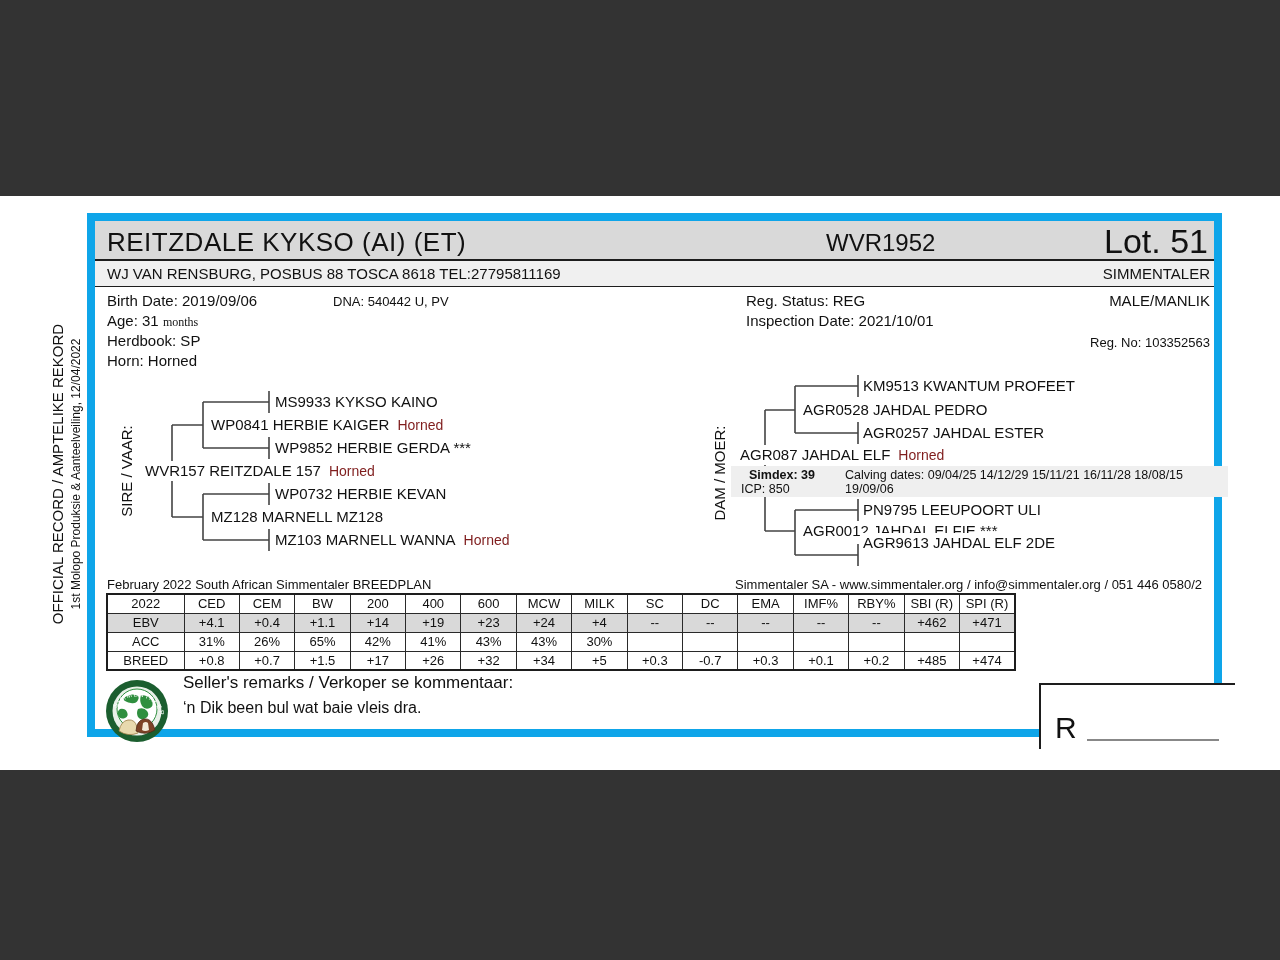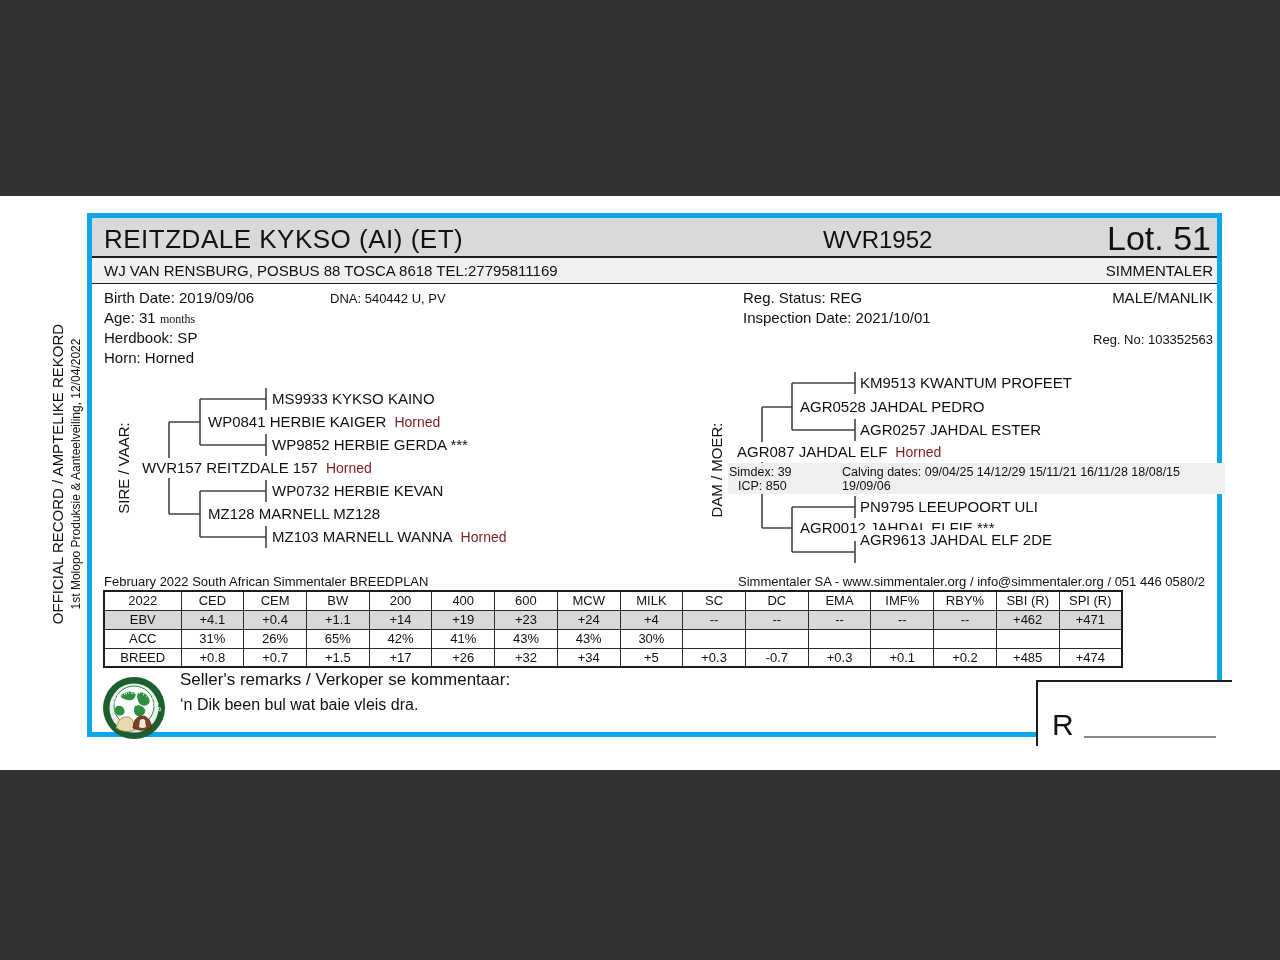--- a/index.html
+++ b/index.html
@@ -9,21 +9,21 @@
   .band.top { top:0; height:196px; }
   .band.bottom { top:770px; height:190px; }
   .sheet { position:absolute; left:0; top:196px; width:1280px; height:574px; background:#ffffff; }
 
   
   .side-line { position:absolute; white-space:nowrap; transform:translate(-50%,-50%) rotate(-90deg); color:#111; }
   .side-line.l1 { left:57px; top:278px; font-size:15px; }
   .side-line.l2 { left:76px; top:278px; font-size:12px; }
 
   
-  .doc { position:absolute; left:87px; top:17px; width:1135px; height:524px; border:5px solid #0ea5e9; background:#fff; }
+  .doc { position:absolute; left:87px; top:17px; width:1135px; height:524px; border:8px solid #0ea5e9; background:#fff; }
 
   .title-bar { position:absolute; left:0; top:0; width:100%; height:40px; background:#d9d9d9; border-bottom:2px solid #1d1d1d; }
   .title { position:absolute; left:12px; top:6px; font-size:26px; color:#111; letter-spacing:.5px; }
   .animal-id { position:absolute; left:731px; top:8px; font-size:24px; color:#111; }
   .lot { position:absolute; right:6px; top:1px; font-size:34px; color:#111; }
 
   .owner-bar { position:absolute; left:0; top:40px; width:100%; height:26px; background:#f0f0f0; border-bottom:1px solid #1d1d1d; }
   .owner { position:absolute; left:12px; top:4px; font-size:15px; color:#111; }
   .breed { position:absolute; right:4px; top:4px; font-size:15px; color:#111; }
 
@@ -37,21 +37,21 @@
   .ped-label { position:absolute; white-space:nowrap; transform:translate(-50%,-50%) rotate(-90deg); font-size:15px; color:#111; }
 
   .node { position:absolute; white-space:nowrap; font-size:15px; color:#111; background:#fff; line-height:20px; padding:0 3px; }
   .node .tag { color:#7f1d1d; margin-left:8px; font-size:14px; }
 
   .dam-band { position:absolute; left:636px; top:245px; width:497px; height:31px; background:#efefef; }
   .dam-band .st { position:absolute; font-size:12.5px; color:#111; white-space:nowrap; }
 
   .caption { position:absolute; font-size:13px; color:#111; white-space:nowrap; }
 
-  table.bp { position:absolute; left:11px; top:372px; width:1020px; border-collapse:collapse; table-layout:fixed; border:2px solid #1d1d1d; }
+  table.bp { position:absolute; left:11px; top:372px; width:910px; border-collapse:collapse; table-layout:fixed; border:2px solid #1d1d1d; }
   table.bp th, table.bp td { border:1px solid #2a2a2a; font-size:13px; font-weight:normal; text-align:center; height:19px; padding:0; color:#111; }
   table.bp col.c0 { width:77px; }
   table.bp tr.ebv td { background:#d9d9d9;margin-left:22px; }
 
   .logo { position:absolute; left:10px; top:458px; width:64px; height:64px; }
   .remarks-h { position:absolute; left:88px; top:452px; font-size:17px; color:#111; }
   .remarks-t { position:absolute; left:88px; top:478px; font-size:16px; color:#111; }
 
   .price-box { position:absolute; left:944px; top:462px; width:196px; height:66px; background:#fff; border-left:2px solid #1d1d1d; border-top:2px solid #1d1d1d; }
   .price-cur { position:absolute; left:14px; top:26px; font-size:30px; color:#111; }
@@ -113,21 +113,21 @@
 
       <div class="node" style="left:177px; top:171px;"><span>MS9933 KYKSO KAINO</span><span class="tag"></span></div>
       <div class="node" style="left:113px; top:194px;"><span>WP0841 HERBIE KAIGER</span><span class="tag">Horned</span></div>
       <div class="node" style="left:177px; top:217px;"><span>WP9852 HERBIE GERDA ***</span><span class="tag"></span></div>
       <div class="node" style="left:47px; top:240px;"><span>WVR157 REITZDALE 157</span><span class="tag">Horned</span></div>
       <div class="node" style="left:177px; top:263px;"><span>WP0732 HERBIE KEVAN</span><span class="tag"></span></div>
       <div class="node" style="left:113px; top:286px;"><span>MZ128 MARNELL MZ128</span><span class="tag"></span></div>
       <div class="node" style="left:177px; top:309px;"><span>MZ103 MARNELL WANNA</span><span class="tag">Horned</span></div>
 
       <div class="dam-band">
-        <span class="st" style="left:1px; top:2px;">Simdex: 39</span>
+        <span class="st" style="left:18px; top:2px;font-weight:bold;">Simdex: 39</span>
         <span class="st" style="left:10px; top:16px;">ICP: 850</span>
         <span class="st" style="left:114px; top:2px;">Calving dates: 09/04/25  14/12/29  15/11/21  16/11/28  18/08/15</span>
         <span class="st" style="left:114px; top:16px;">19/09/06</span>
       </div>
 
       <div class="node" style="left:765px; top:155px;"><span>KM9513 KWANTUM PROFEET</span><span class="tag"></span></div>
       <div class="node" style="left:705px; top:179px;"><span>AGR0528 JAHDAL PEDRO</span><span class="tag"></span></div>
       <div class="node" style="left:765px; top:202px;"><span>AGR0257 JAHDAL ESTER</span><span class="tag"></span></div>
       <div class="node" style="left:642px; top:224px;"><span>AGR087 JAHDAL ELF</span><span class="tag">Horned</span></div>
       <div class="node" style="left:765px; top:279px;"><span>PN9795 LEEUPOORT ULI</span><span class="tag"></span></div>

